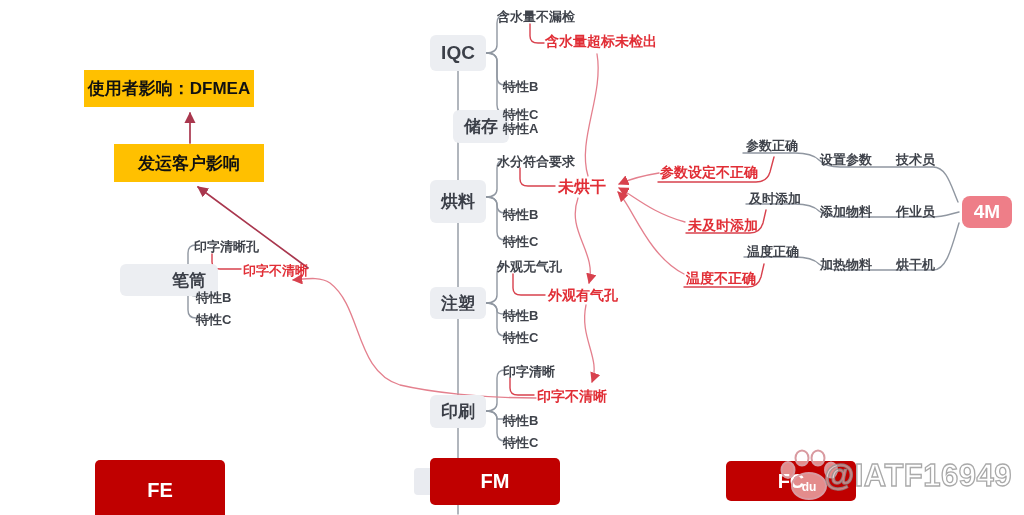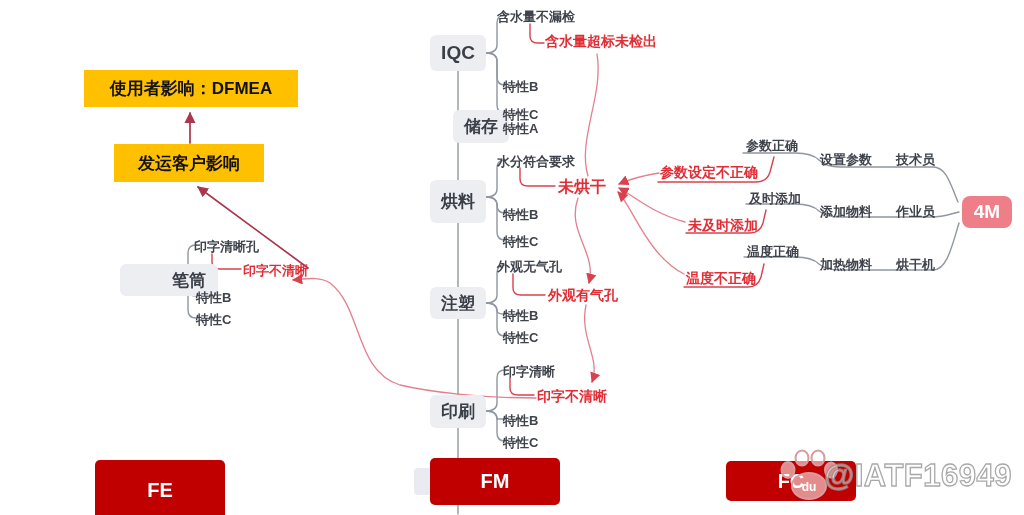--- a/index.html
+++ b/index.html
@@ -96,21 +96,21 @@
       <path d="M685,222 C652,213 634,196 619,188" marker-end="url(#arrPink)"></path>
       <path d="M684,274 C648,256 632,206 618,192" marker-end="url(#arrPink)"></path>
     </g>
 
     <g stroke="#a9374e" stroke-width="1.7" fill="none" stroke-linecap="round">
       <path d="M190,143 L190,113" marker-end="url(#arrDark)"></path>
       <path d="M308,268 L198,187" marker-end="url(#arrDark)"></path>
     </g>
   </svg>
 
-  <div class="ylw" style="left:84px;top:70px;width:214px;height:37px;">使用者影响：DFMEA</div>
+  <div class="ylw" style="left:84px;top:70px;width:170px;height:37px;">使用者影响：DFMEA</div>
   <div class="ylw" style="left:114px;top:144px;width:150px;height:38px;">发运客户影响</div>
 
   <div class="node" style="left:120px;top:264px;width:58px;height:32px;padding-left:40px;">笔筒</div>
   <div class="abs child" style="left:194px;top:238px;">印字清晰孔</div>
   <div class="abs fail small" style="left:243px;top:262px;">印字不清晰</div>
   <div class="abs child" style="left:196px;top:289px;">特性B</div>
   <div class="abs child" style="left:196px;top:311px;">特性C</div>
 
   <div class="node" style="left:430px;top:35px;width:56px;height:36px;font-size:19px;">IQC</div>
   <div class="node" style="left:430px;top:110px;width:56px;height:33px;margin-left:23px;">储存</div>

